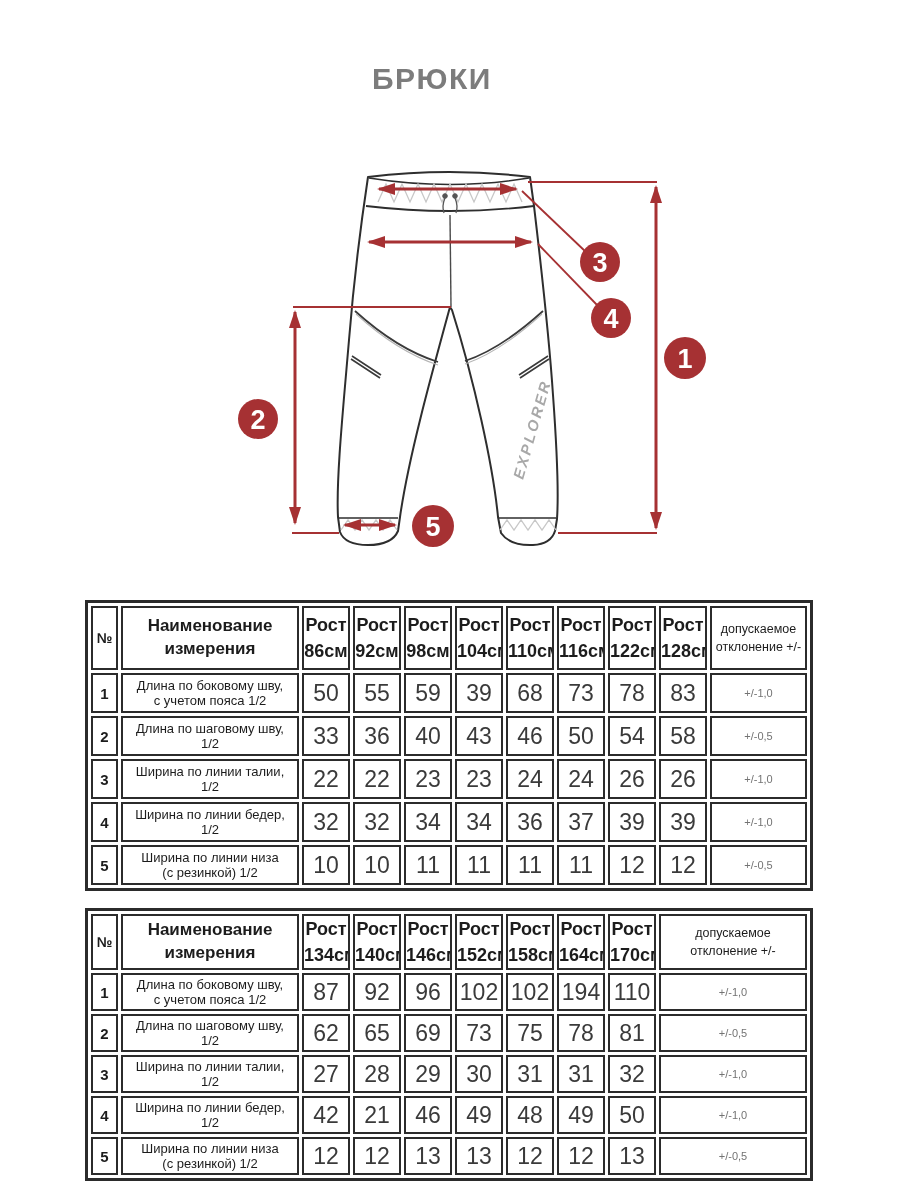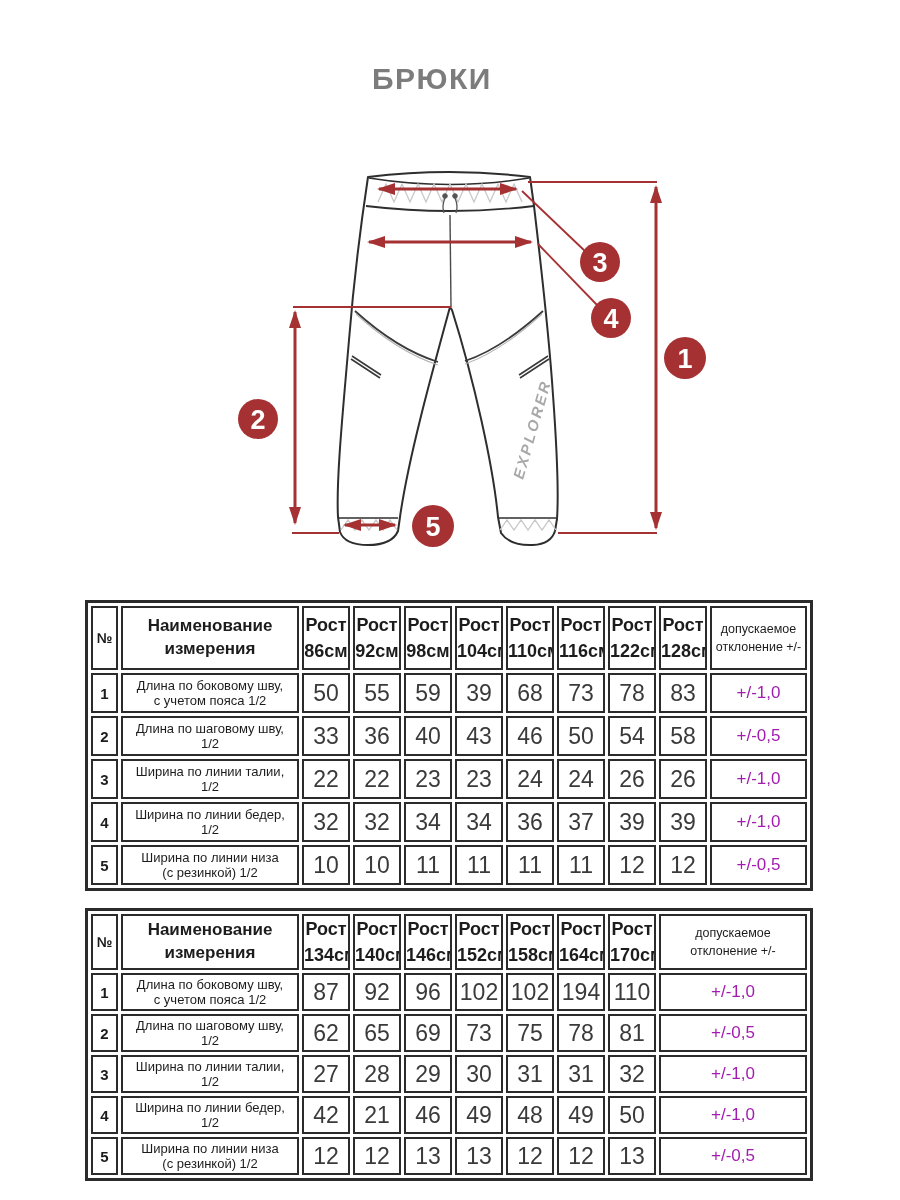--- a/index.html
+++ b/index.html
@@ -36,21 +36,21 @@
   .t2 th{height:56px;}
   .t1 tbody td{height:40px;}
   .t2 tbody td{height:38px;}
   .h-num{font-size:14px;font-weight:bold;}
   .h-name{font-size:17px;font-weight:bold;line-height:1.35;}
   .h-size{font-size:18px;font-weight:bold;line-height:1.45;}
   .h-tol{font-size:12.5px;font-weight:normal;line-height:1.45;}
   .cell-num{font-size:15px;font-weight:bold;}
   .cell-name{font-size:13px;text-align:left;padding:0 3px;line-height:1.18;}
   .cell-val{font-size:23px;color:#3a3a3a;font-weight:normal;}
-  .cell-tol{font-size:17px;color:#a21caf;}
+  .cell-tol{font-size:11px;color:#737373;}
 </style>
 </head>
 <body>
 
 <div class="page-title">БРЮКИ</div>
 
 <div class="figure">
 <svg width="900" height="432" viewBox="0 150 900 432" xmlns="http://www.w3.org/2000/svg">
   <defs>
     <marker id="ah" markerUnits="userSpaceOnUse" markerWidth="20" markerHeight="16" refX="17" refY="7" orient="auto-start-reverse">

